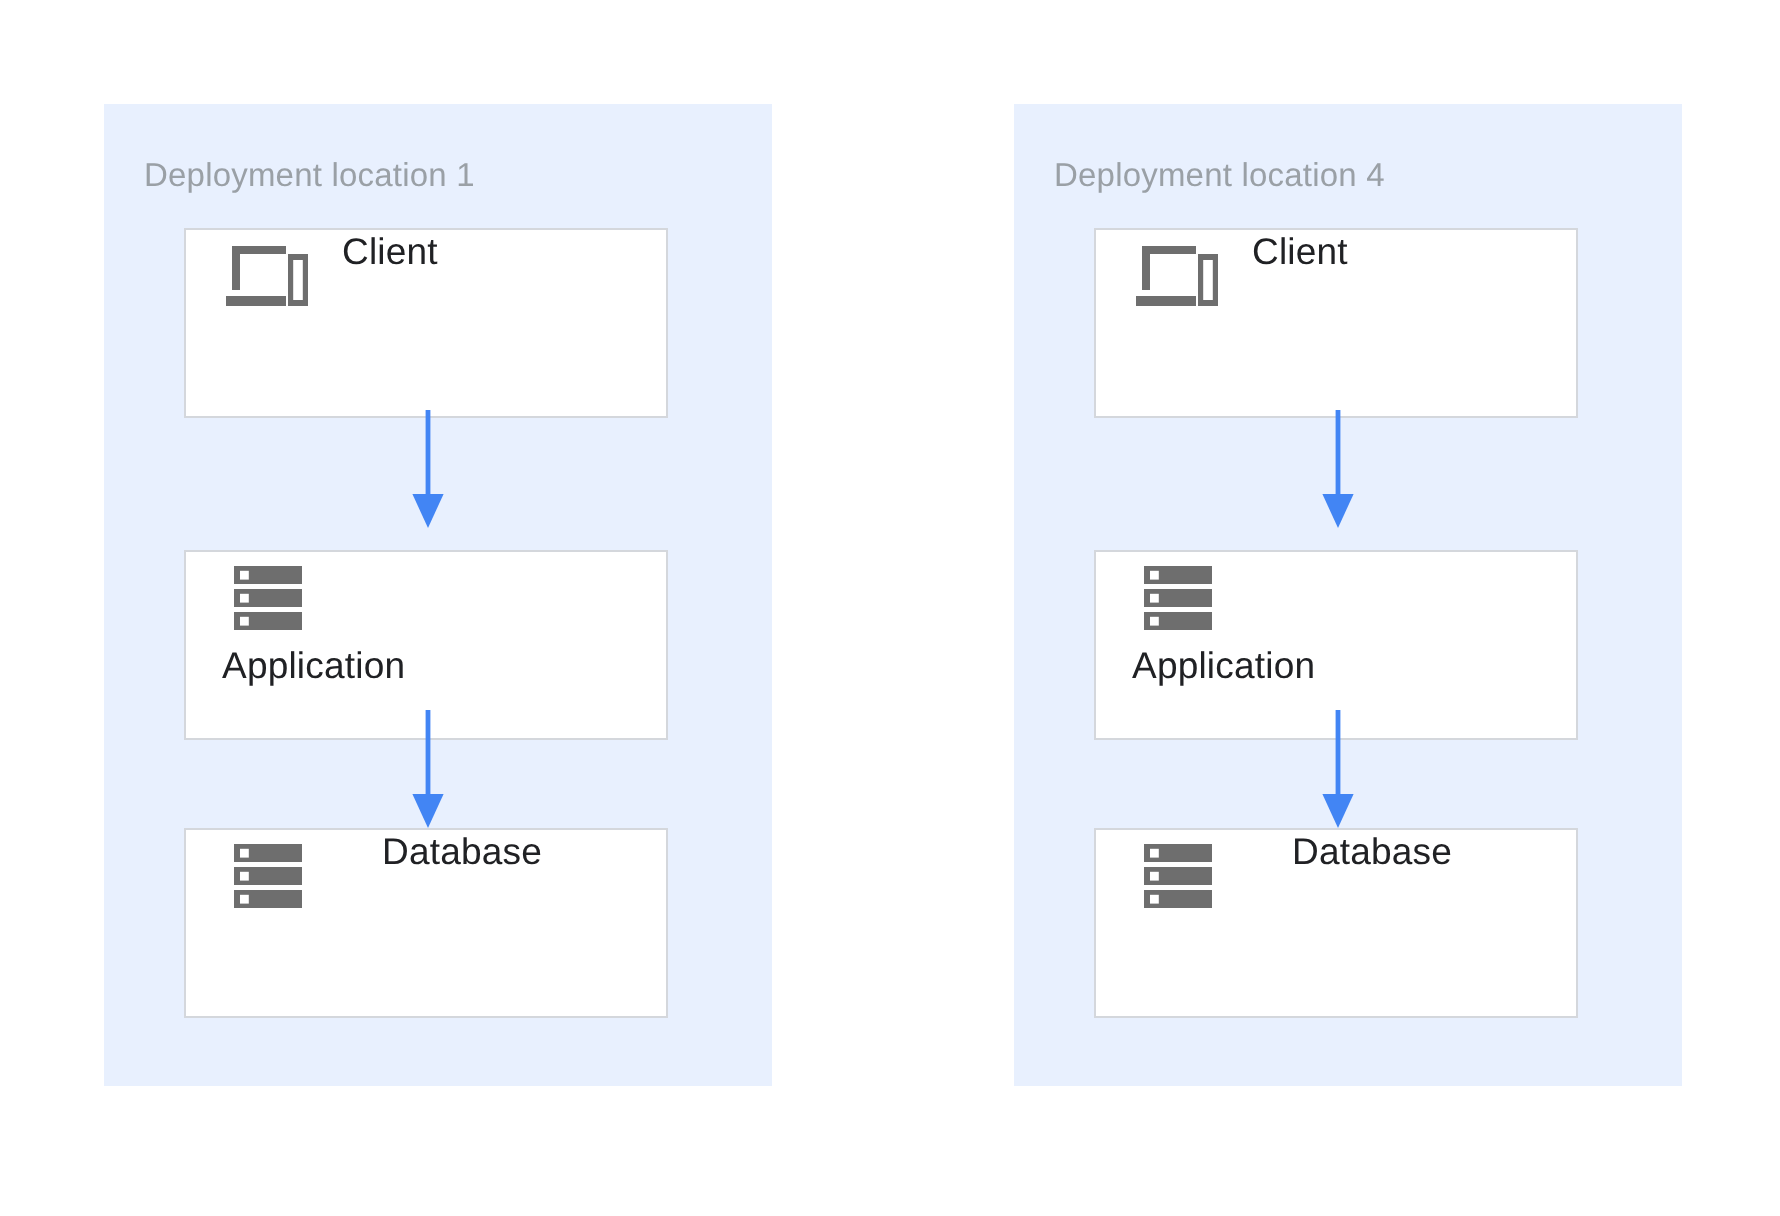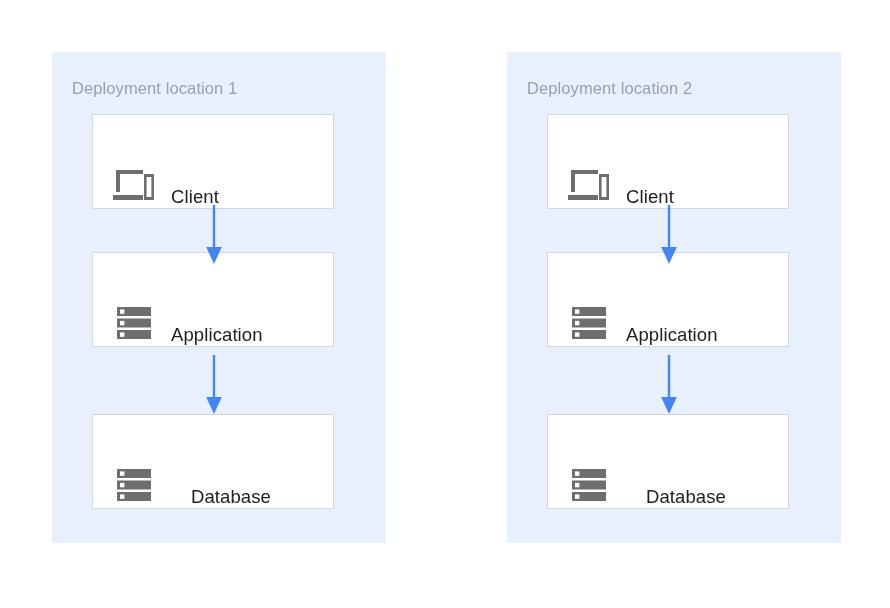--- a/index.html
+++ b/index.html
@@ -49,26 +49,26 @@
   .node {
     position: absolute;
     left: 40px;
     width: 242px;
     height: 95px;
     background: #ffffff;
     border: 1px solid #d4d7dc;
     box-sizing: border-box;
     display: flex;
     flex-direction: row;
-    align-items: flex-end;
+    align-items: flex-start;
     justify-content: flex-start;
     padding-left: 18px;
   }
   .node.row-0 { top: 62px; }
-  .node.row-1 { top: 200px; }
+  .node.row-1 { top: 223px; flex-direction: column; }
   .node.row-2 { top: 362px; gap: 20px; }
 
   .node-icon {
     flex: 0 0 auto;
     width: 46px;
     height: 46px;
     display: flex;
     align-items: center;
     justify-content: center;
     margin-right: 14px;
@@ -156,21 +156,21 @@
     <div class="connector conn-1">
       <svg width="22" height="60" viewBox="0 0 22 60" aria-hidden="true">
         <line x1="11" y1="0" x2="11" y2="45" stroke="#4285f4" stroke-width="2.4"></line>
         <polygon points="11,59 3.2,42 18.8,42" fill="#4285f4"></polygon>
       </svg>
     </div>
   </div>
 
   <div class="zone zone-2">
 
-    <div class="zone-title">Deployment location 2</div>
+    <div class="zone-title">Deployment location 4</div>
 
     <div class="node row-0">
       <span class="node-icon">
         <svg width="42" height="34" viewBox="0 0 42 34" aria-hidden="true">
           <path d="M3 2 H30 V6 H7 V24 H3 Z" fill="#6e6e6e"></path>
           <rect x="0" y="27" width="30" height="5" fill="#6e6e6e"></rect>
           <path d="M31 6 H41 V32 H31 Z M33.6 9 H38.4 V29 H33.6 Z" fill="#6e6e6e" fill-rule="evenodd"></path>
         </svg>
       </span>
       <span class="node-label">Client</span>

